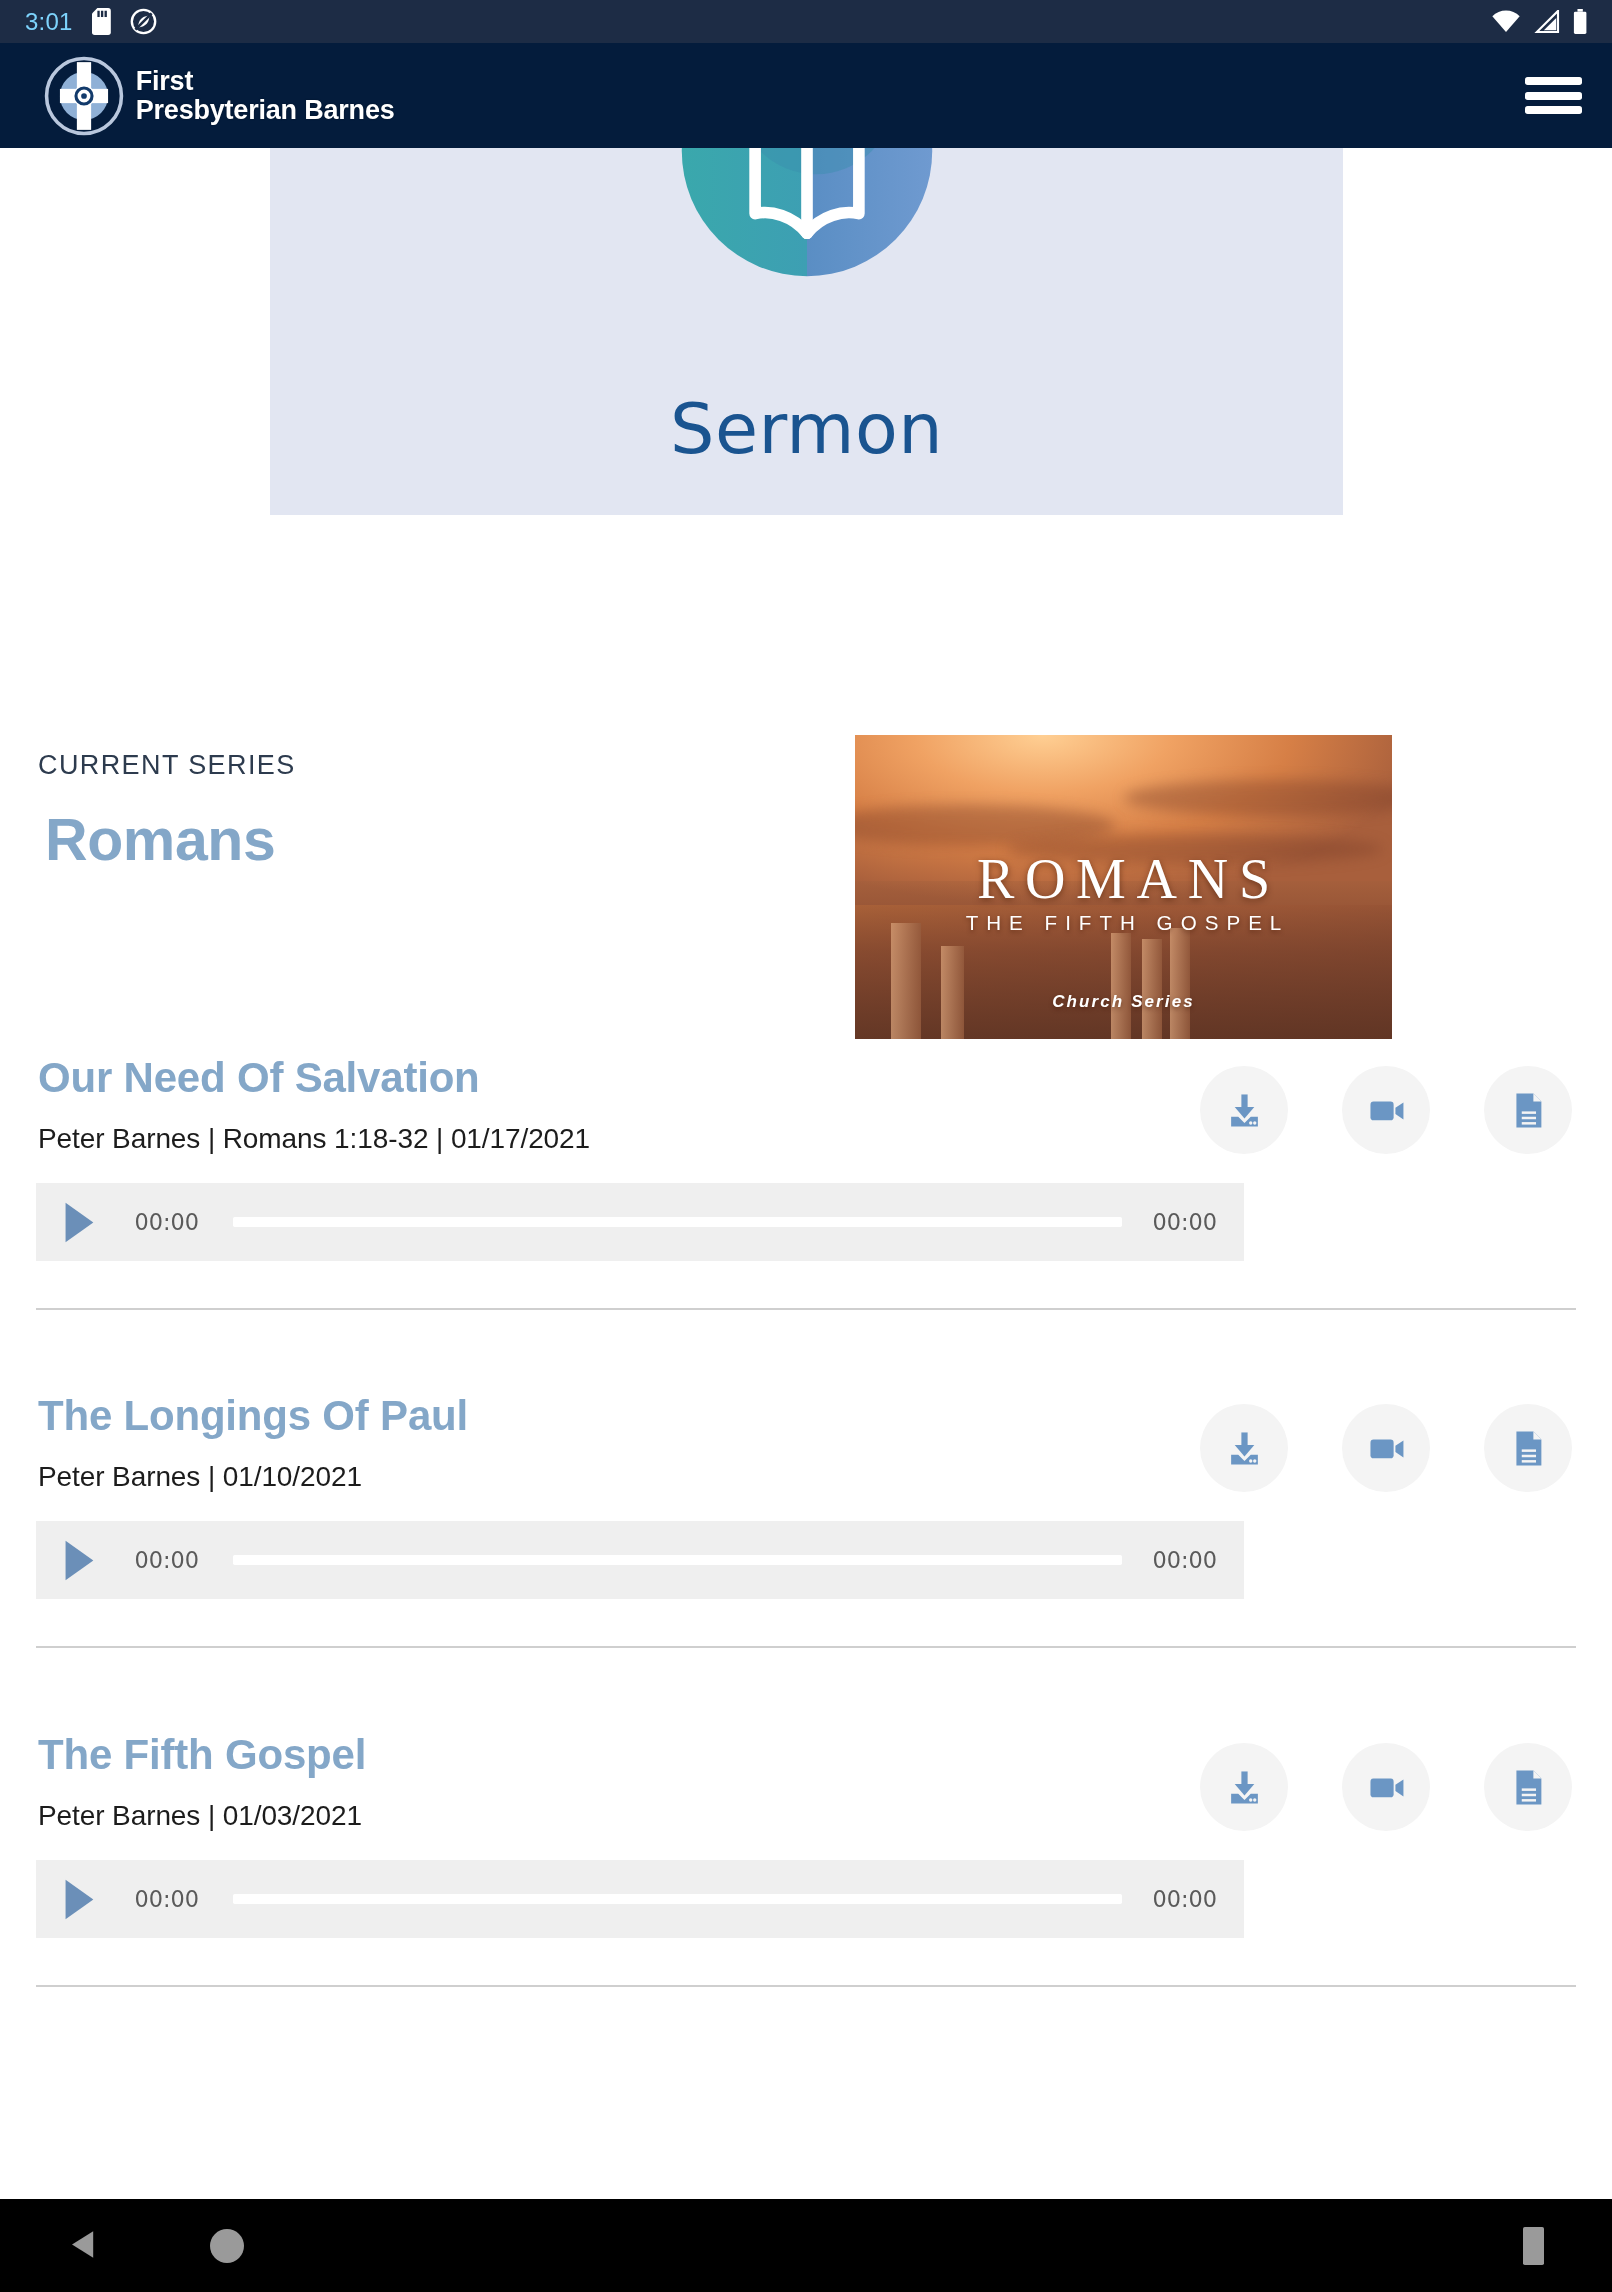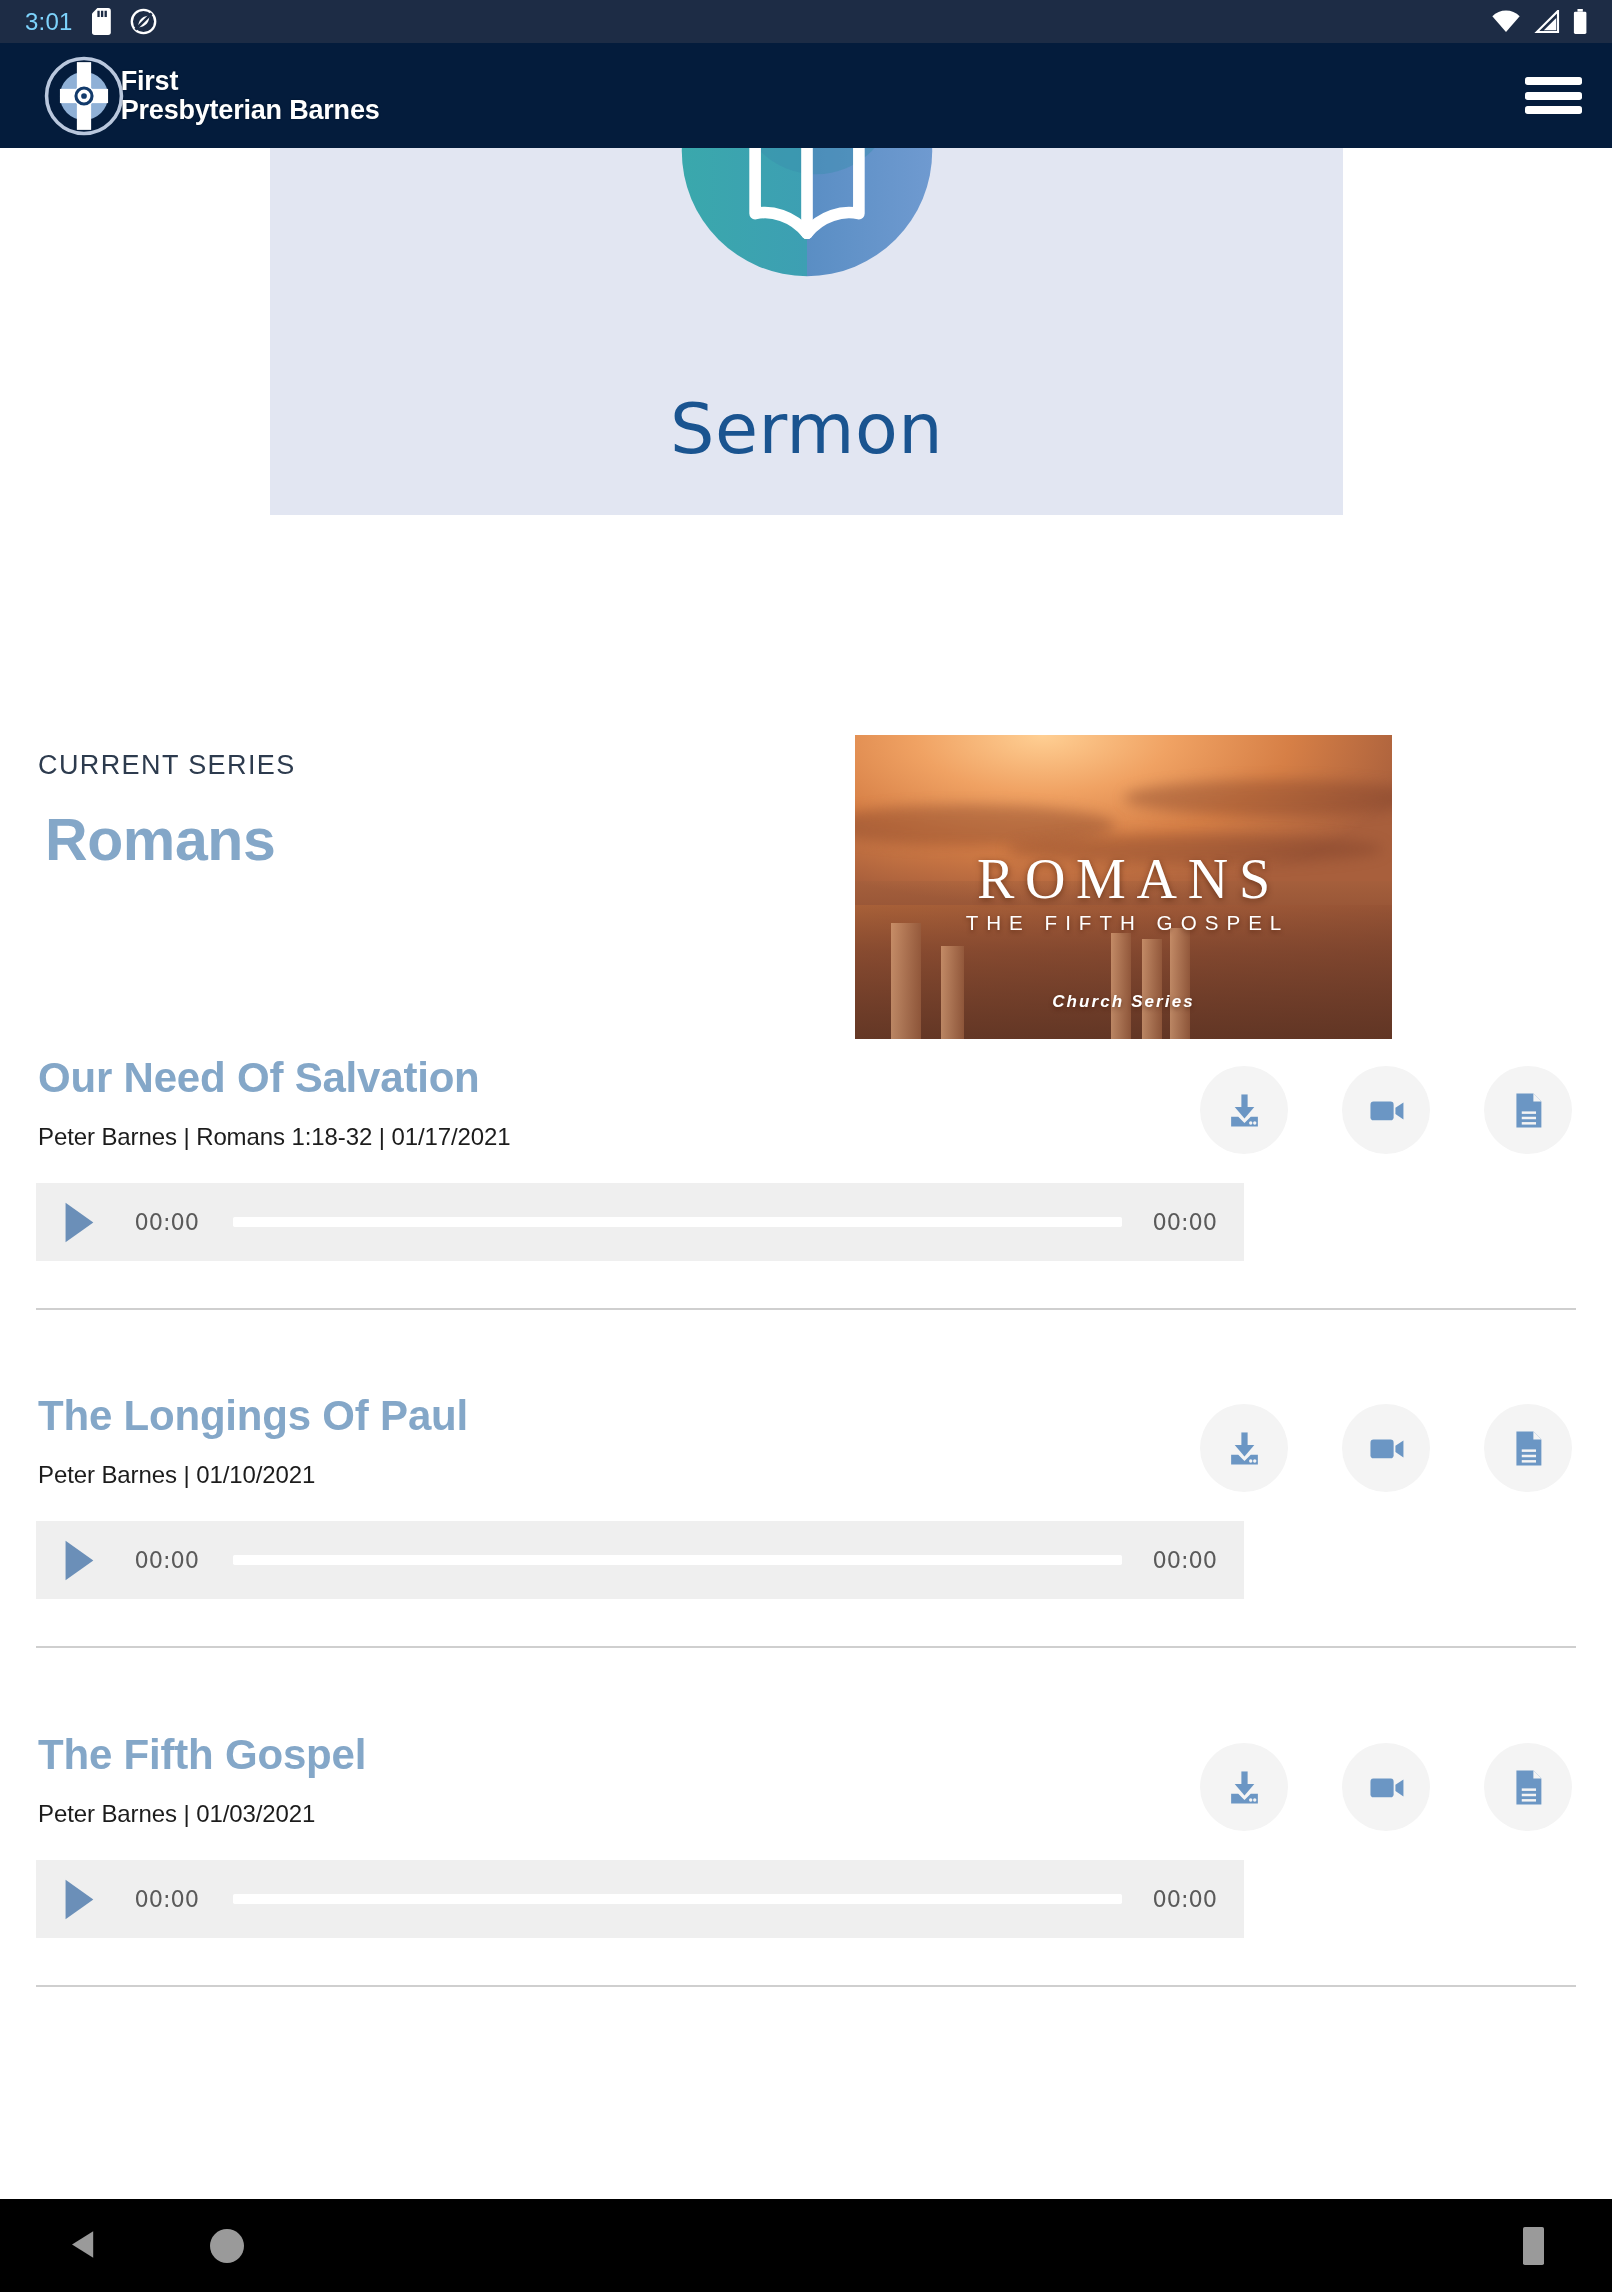--- a/index.html
+++ b/index.html
@@ -30,21 +30,21 @@
   .sd-card-icon svg, .dnd-icon svg, .wifi-icon svg, .signal-icon svg, .battery-icon svg { display: block; }
 
   
   .appheader {
     position: absolute; top: 43px; left: 0;
     width: 1612px; height: 105px;
     background: #041c3c;
     display: flex; align-items: center;
     padding: 0 30px 0 43px;
   }
-  .brand { display: flex; align-items: center; gap: 10px; }
+  .brand { display: flex; align-items: center; gap: 25px; }
   .brand-logo { width: 82px; height: 82px; flex: 0 0 82px; position: relative; }
   .brand-text {
     color: #ffffff;
     font-size: 27px;
     font-weight: bold;
     line-height: 1.06;
     letter-spacing: -0.2px;
     margin-left: -14.3px;
     position: relative; z-index: 2;
     text-shadow: 0 0 1.8px rgba(0,0,0,.4);
@@ -163,21 +163,21 @@
     position: absolute; left: 0; width: 1612px;
   }
   .sermon-title {
     position: absolute; left: 38px; top: 4px;
     font-size: 42px; font-weight: bold;
     color: #84a7c8; letter-spacing: -0.2px;
     cursor: pointer;
   }
   .sermon-meta {
     position: absolute; left: 38px; top: 73px;
-    font-size: 24px; color: #1c1c1c;
+    font-size: 28px; color: #1c1c1c;
     letter-spacing: -0.1px;
   }
   .player {
     position: absolute; left: 36px; top: 133px;
     width: 1208px; height: 78px;
     background: #efefef;
     display: flex; align-items: center;
     padding: 0 27px 0 21.5px;
   }
   .play-btn {

